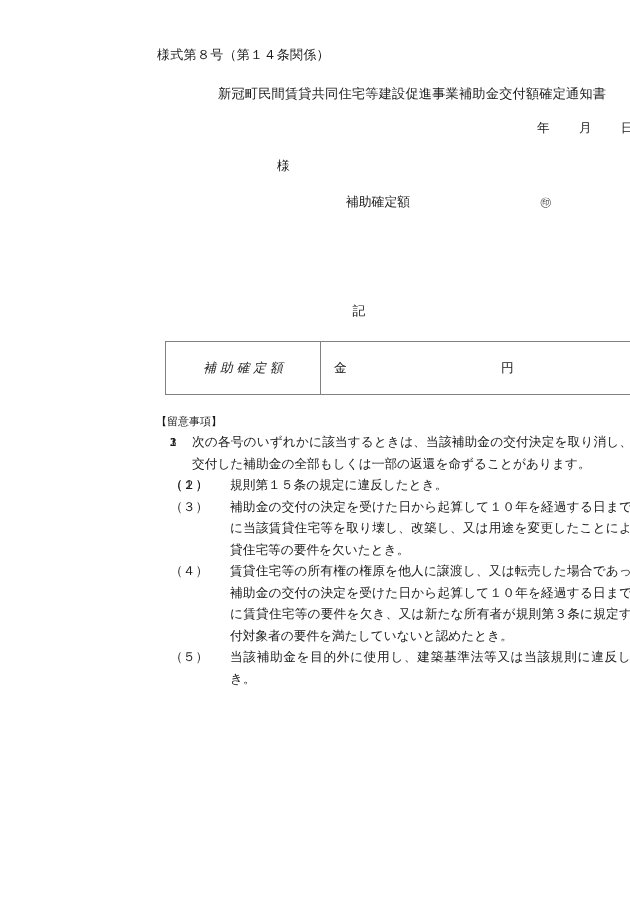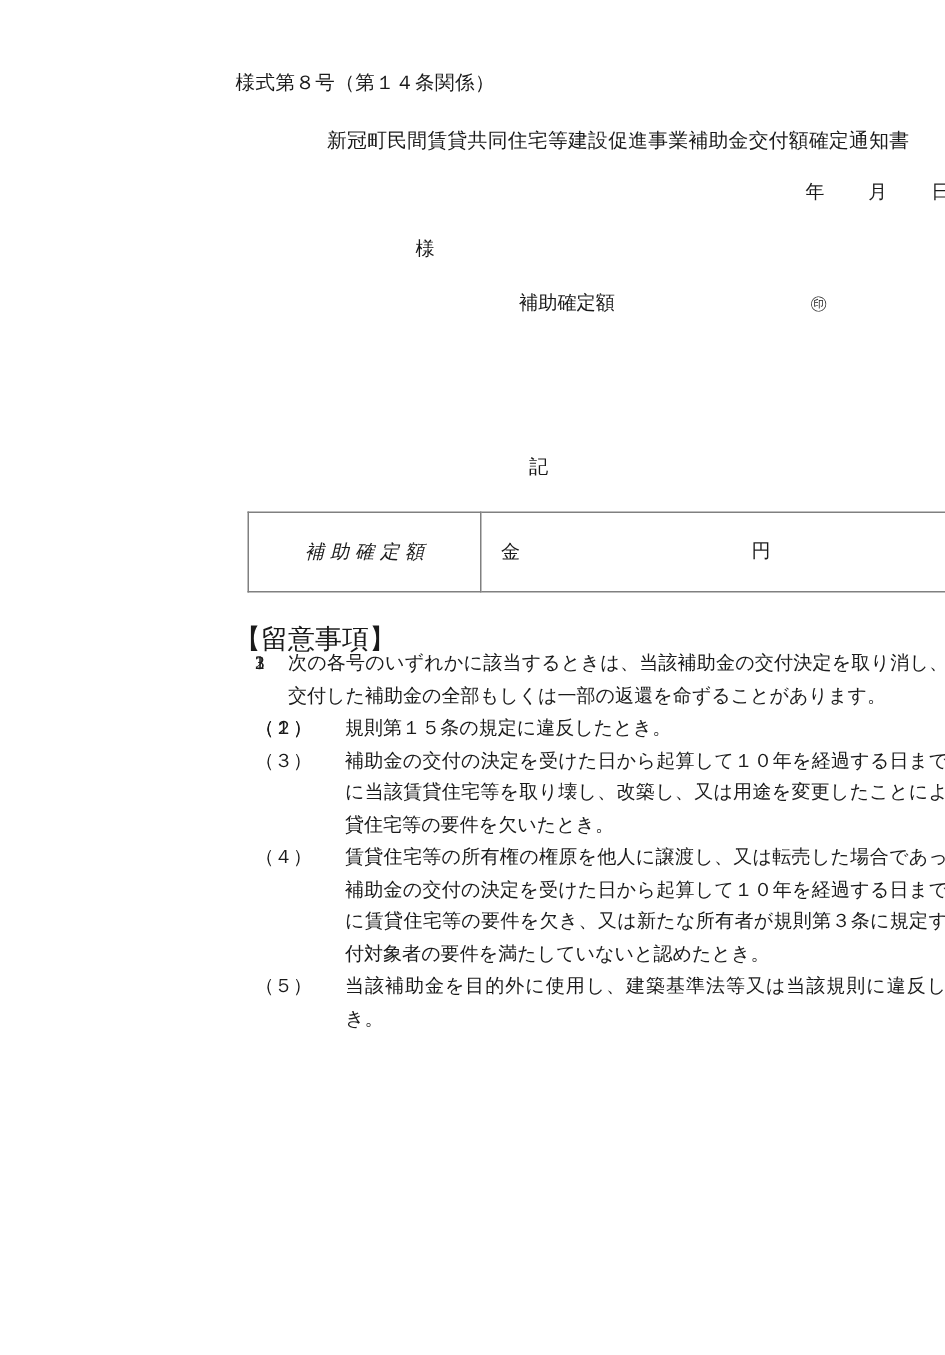--- a/index.html
+++ b/index.html
@@ -153,21 +153,21 @@
     left: 180px;
     top: 50%;
     transform: translateY(-50%);
   }
 
   
   .notes-head {
     position: absolute;
     left: 112px;
     top: 414px;
-    font-size: 18px;
+    font-size: 11px;
     white-space: nowrap;
   }
   .notes-list {
     position: absolute;
     left: 112px;
     top: 432px;
     width: 502px;
   }
   .note-item {
     position: relative;

